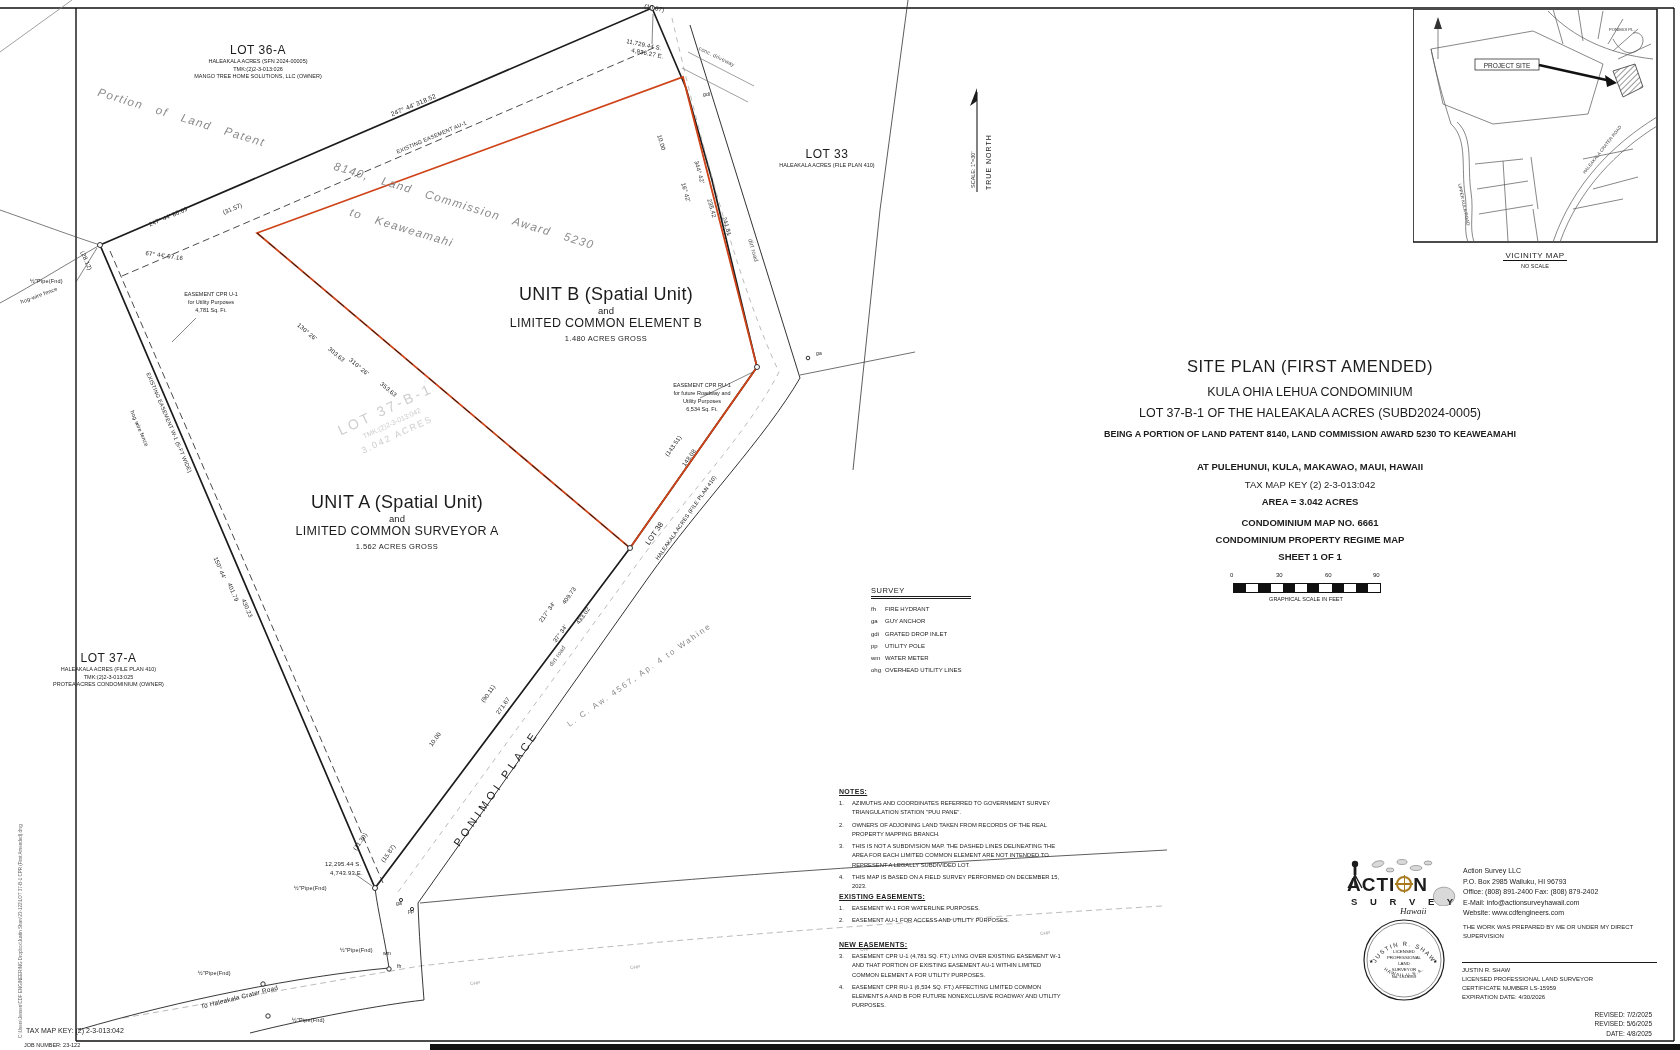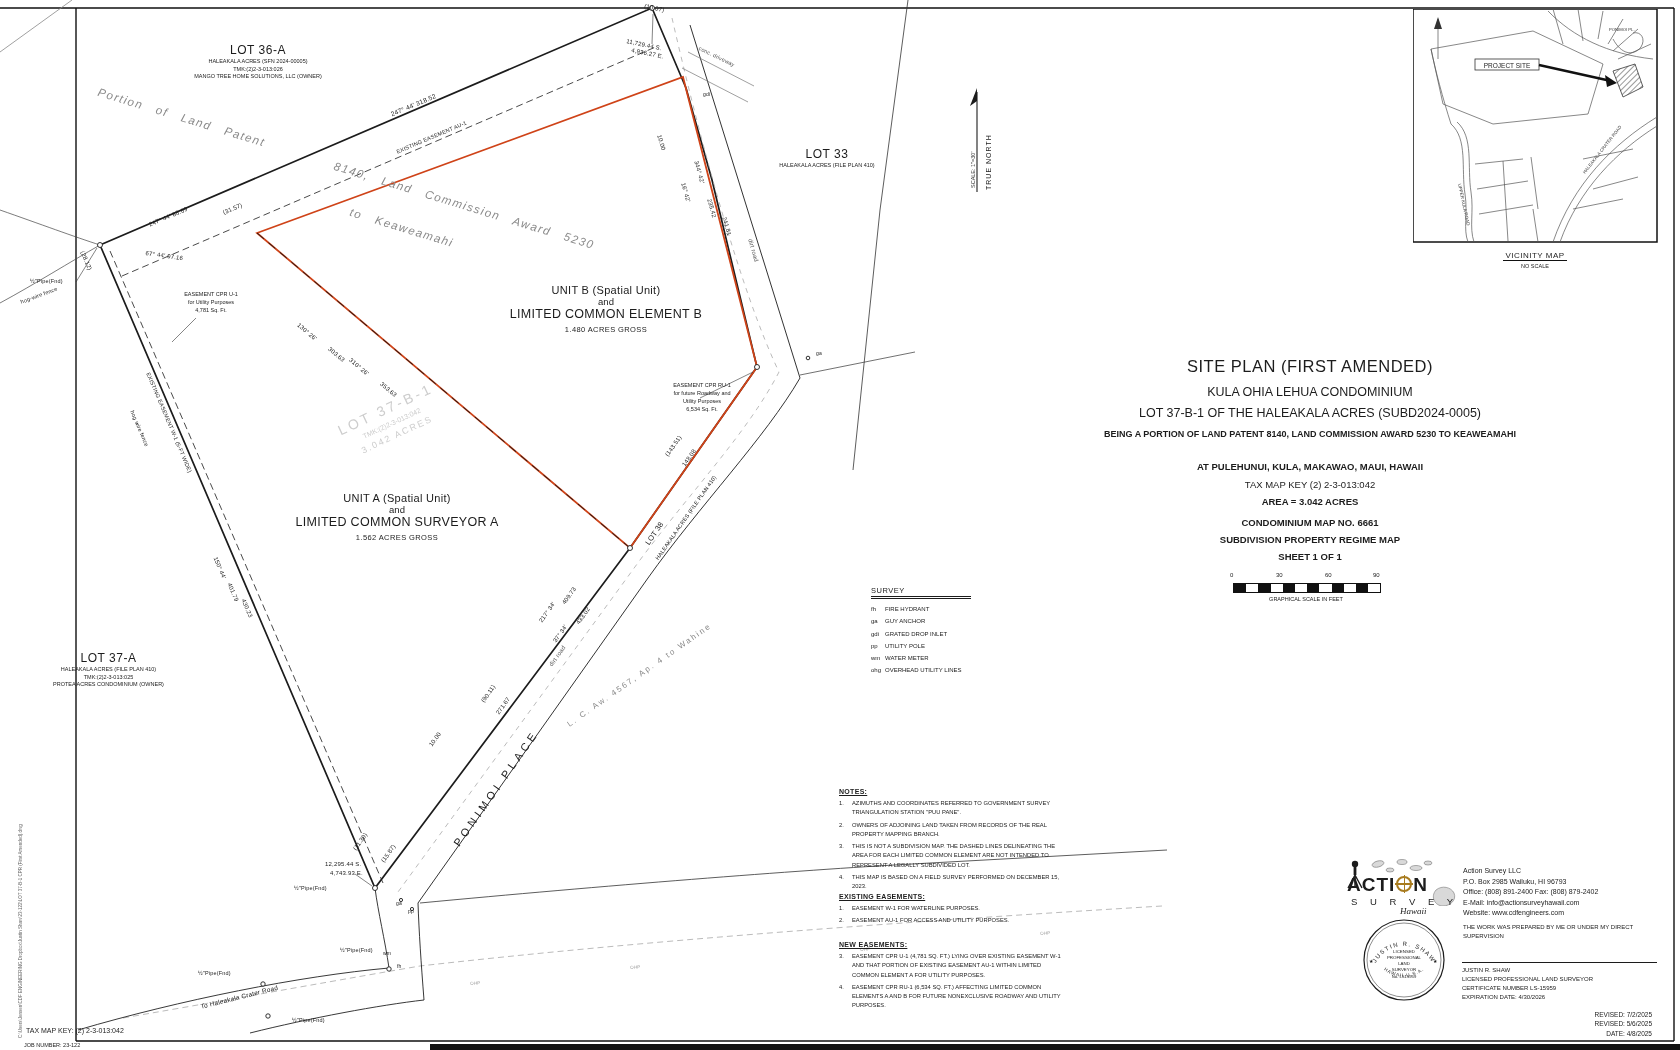--- a/index.html
+++ b/index.html
@@ -8,21 +8,21 @@
   .abs{position:absolute}
   svg{position:absolute;left:0;top:0}
   .plbl{position:absolute;white-space:nowrap;transform-origin:0 0;font-size:6.5px;
         color:#1c1c1c;letter-spacing:.2px;line-height:1}
   .ctr{text-align:center}
   
   .lotblk{position:absolute;text-align:center;line-height:1.35}
   .lot-t{font-size:12px;letter-spacing:.5px}
   .lot-s{font-size:5.5px}
   .unitblk{position:absolute;text-align:center}
-  .unit-l1{font-size:11px;letter-spacing:.3px}
+  .unit-l1{font-size:18px;letter-spacing:.3px}
   .unit-l2{font-size:9.5px}
   .unit-l3{font-size:12.5px;letter-spacing:.3px}
   .unit-l4{font-size:7.5px;margin-top:4px;letter-spacing:.4px}
   .easblk{position:absolute;text-align:center;font-size:5.5px;line-height:1.45}
   .wm{position:absolute;left:298px;top:398px;width:185px;text-align:center;color:#cdcdcd;
       transform:rotate(-25deg);transform-origin:50% 50%;line-height:1.5}
   .wm-1{font-size:14px;letter-spacing:3px}
   .wm-2{font-size:7px}
   .wm-3{font-size:9px;letter-spacing:2px}
   .patent{position:absolute;white-space:nowrap;transform-origin:0 0;transform:rotate(17deg);
@@ -257,21 +257,21 @@
 
   <div>
     <div class="tb" style="top:357px;font-size:16.5px;letter-spacing:.5px">SITE PLAN (FIRST AMENDED)</div>
     <div class="tb" style="top:385px;font-size:12.5px">KULA OHIA LEHUA CONDOMINIUM</div>
     <div class="tb" style="top:406px;font-size:12.5px">LOT 37-B-1 OF THE HALEAKALA ACRES (SUBD2024-0005)</div>
     <div class="tb" style="top:429px;font-size:9px;font-weight:bold">BEING A PORTION OF LAND PATENT 8140, LAND COMMISSION AWARD 5230 TO KEAWEAMAHI</div>
     <div class="tb" style="top:461px;font-size:9.5px;font-weight:bold">AT PULEHUNUI, KULA, MAKAWAO, MAUI, HAWAII</div>
     <div class="tb" style="top:479px;font-size:9.5px;font-weight:normal">TAX MAP KEY (2) 2-3-013:042</div>
     <div class="tb" style="top:496px;font-size:9.5px;font-weight:bold">AREA = 3.042 ACRES</div>
     <div class="tb" style="top:517px;font-size:9.5px;font-weight:bold">CONDOMINIUM MAP NO. 6661</div>
-    <div class="tb" style="top:534px;font-size:9.5px;font-weight:bold">SUBDIVISION PROPERTY REGIME MAP</div>
+    <div class="tb" style="top:534px;font-size:9.5px;font-weight:bold">CONDOMINIUM PROPERTY REGIME MAP</div>
     <div class="tb" style="top:551px;font-size:9.5px;font-weight:bold">SHEET 1 OF 1</div>
   </div>
 
   <div>
     <span class="abs" style="left:1230px;top:572px;font-size:6px">0</span>
     <span class="abs" style="left:1276px;top:572px;font-size:6px">30</span>
     <span class="abs" style="left:1325px;top:572px;font-size:6px">60</span>
     <span class="abs" style="left:1373px;top:572px;font-size:6px">90</span>
     <div class="scaleseg"></div>
     <div class="abs ctr" style="left:1233px;top:596px;width:146px;font-size:5.5px">GRAPHICAL SCALE IN FEET</div>
@@ -369,21 +369,21 @@
     <g fill="#d9d9d9" stroke="#777" stroke-width=".6">
       <ellipse cx="38" cy="8" rx="6" ry="3" transform="rotate(-15 38 8)"></ellipse>
       <ellipse cx="50" cy="14" rx="4" ry="2"></ellipse>
       <ellipse cx="62" cy="6" rx="5" ry="2.5"></ellipse>
       <ellipse cx="76" cy="12" rx="6" ry="2.5"></ellipse>
       <ellipse cx="88" cy="7" rx="4" ry="2"></ellipse>
       <path d="M96,34 c6,-5 15,-3 18,3 c3,7 -4,13 -11,13 c-8,0 -13,-9 -7,-16 z"></path>
     </g>
   </svg>
   <div class="abs logo-line" style="left:1347px;top:874px"><span>ACTI</span><span class="logo-o"></span><span>N</span></div>
-  <div class="abs" style="left:1351px;top:896px;font-size:9.5px;letter-spacing:5px;font-weight:normal">S U R V E Y</div>
+  <div class="abs" style="left:1351px;top:896px;font-size:9.5px;letter-spacing:5px;font-weight:bold">S U R V E Y</div>
   <div class="abs" style="left:1400px;top:906px;font-size:9px;font-style:italic;font-family:'Liberation Serif',serif">Hawaii</div>
 
   <div class="abs ftxt" style="left:1463px;top:866px;width:215px">
     <div>Action Survey LLC</div>
     <div>P.O. Box 2985 Wailuku, HI 96793</div>
     <div>Office: (808) 891-2400  Fax: (808) 879-2402</div>
     <div>E-Mail: info@actionsurveyhawaii.com</div>
     <div>Website: www.cdfengineers.com</div>
   </div>
   <div class="abs" style="left:1463px;top:923px;width:200px;font-size:6px;line-height:1.5">THE WORK WAS PREPARED BY ME OR UNDER MY DIRECT SUPERVISION</div>

